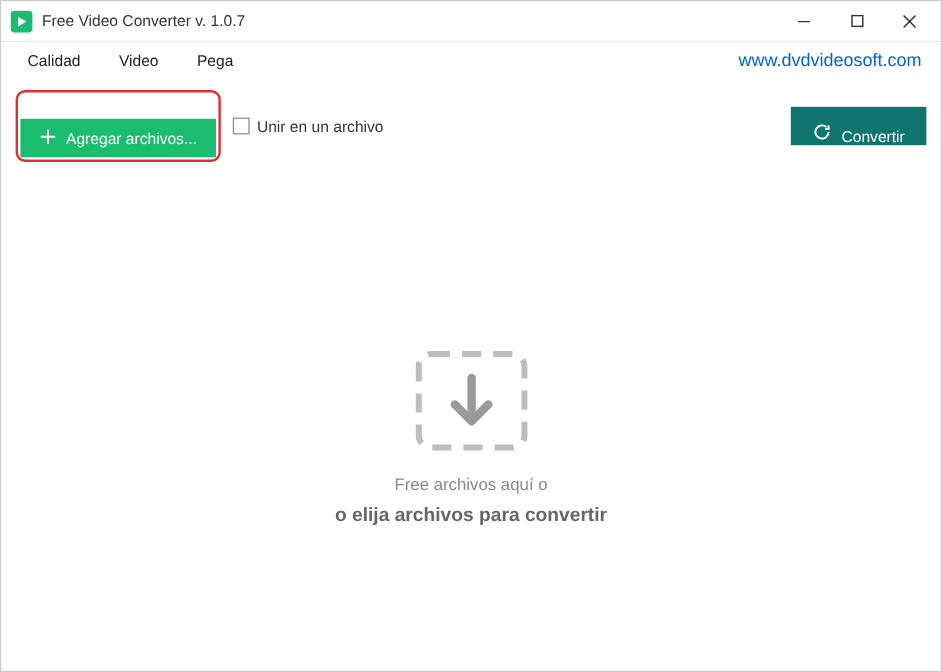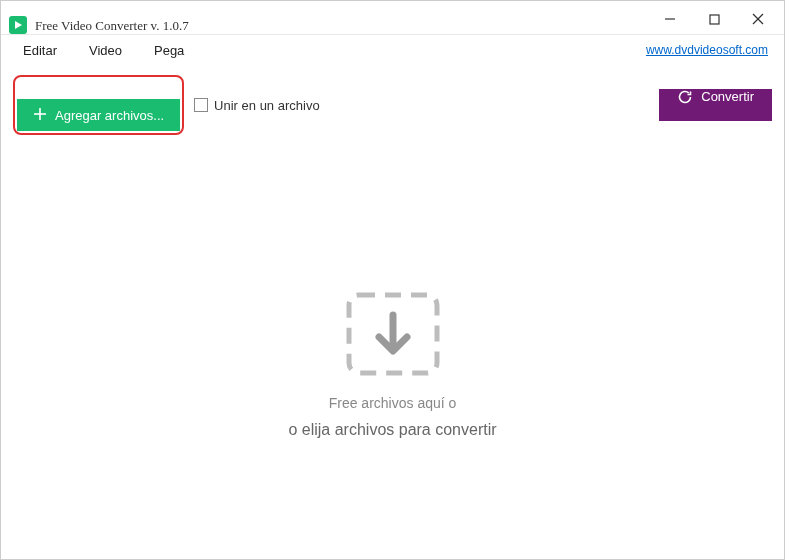--- a/index.html
+++ b/index.html
@@ -1,47 +1,47 @@
 <!DOCTYPE html>
 <html><head>
 <meta charset="utf-8">
 <style>
 * { margin: 0; padding: 0; box-sizing: border-box; }
 body { font-family: "Segoe UI", Tahoma, sans-serif; font-size: 13px; color: #333; background: #fff; width: 785px; height: 560px; border: 1px solid #ccc; overflow: hidden; }
 
-.titlebar { display: flex; align-items: flex-end; height: 34px; padding: 0 4px 0 8px; border-bottom: 1px solid #e8e8e8; font-family: Liberation Serif, serif; }
+.titlebar { display: flex; align-items: center; height: 34px; padding: 0 4px 0 8px; border-bottom: 1px solid #e8e8e8; }
 .titlebar .app-icon { width: 18px; height: 18px; background: #1abc70; border-radius: 3px; display: flex; align-items: center; justify-content: center; margin-right: 8px; }
 .titlebar .title { font-size: 13px; color: #333; }
 .titlebar .win-controls { margin-left: auto; display: flex; }
 .titlebar .win-btn { width: 44px; height: 30px; display: flex; align-items: center; justify-content: center; cursor: pointer; }
 .titlebar .win-btn svg { stroke: #333; }
 
 .menubar { display: flex; align-items: center; height: 30px; padding: 0 12px; }
 .menubar .menu-item { padding: 4px 10px; margin-right: 12px; cursor: pointer; font-size: 13px; color: #222; }
-.menubar .link { margin-left: auto; color: #0066cc; text-decoration: underline; font-size: 12px; cursor: pointer; padding-right: 4px; }
+.menubar .link { margin-left: auto; color: #0066cc; font-size: 15px; cursor: pointer; padding-right: 4px; }
 
 .toolbar { display: flex; align-items: center; padding: 10px 12px; gap: 10px; }
 .highlight-wrap { border: 2px solid #e03030; border-radius: 8px; padding: 2px; display: inline-flex; }
 .btn-add { background: #1abc70; color: #fff; border: none; height: 32px; padding: 0 16px; display: flex; align-items: center; gap: 8px; cursor: pointer; font-size: 13px; margin-top: 20px; }
 .btn-add .plus-icon svg { stroke: #fff; }
 
 .select { position: relative; height: 32px; border: 1px solid #d0d0d0; background: #fff; display: flex; align-items: center; padding: 0 28px 0 10px; cursor: pointer; font-size: 13px; color: #444; min-width: 150px; }
 .select.format { width: 160px; }
 .select.quality { width: 160px; }
 .select .chevron { position: absolute; right: 8px; top: 50%; transform: translateY(-50%); }
 
 .checkbox-wrap { display: flex; align-items: center; gap: 6px; cursor: pointer; font-size: 13px; color: #333; }
 .checkbox-box { width: 14px; height: 14px; border: 1px solid #888; background: #fff; }
 
-.btn-convert { background: #701a75; color: #fff; border: none; height: 32px; padding: 0 18px; display: flex; align-items: flex-start; gap: 8px; cursor: pointer; font-size: 13px; margin-left: auto; }
+.btn-convert { background: #0f766e; color: #fff; border: none; height: 32px; padding: 0 18px; display: flex; align-items: flex-end; gap: 8px; cursor: pointer; font-size: 13px; margin-left: auto; }
 
 .dropzone { height: calc(560px - 34px - 30px - 54px - 2px); display: flex; flex-direction: column; align-items: center; justify-content: center; gap: 10px; }
 .dashed-box { width: 96px; height: 86px; border-radius: 10px; display:flex; align-items:center; justify-content:center; }
 .drop-text1 { color: #888; font-size: 14px; margin-top: 8px; }
-.drop-text2 { color: #666; font-size: 16px; }
+.drop-text2 { color: #666; font-size: 16px; font-weight: bold; }
 
 </style>
 </head>
 <body>
 
 <div class="titlebar">
   <div class="app-icon">
     <svg width="12" height="12" viewBox="0 0 12 12">
         <path d="M3 2 L10 6 L3 10 Z" fill="#fff"></path>
       </svg>
@@ -61,21 +61,21 @@
     <div class="win-btn">
       <svg width="12" height="12" viewBox="0 0 12 12">
           <line x1="1" y1="1" x2="11" y2="11" stroke-width="1.2"></line>
           <line x1="11" y1="1" x2="1" y2="11" stroke-width="1.2"></line>
         </svg>
     </div>
   </div>
 </div>
 
 <div class="menubar">
-  <div class="menu-item">Editar</div>
+  <div class="menu-item">Calidad</div>
   <div class="menu-item">Video</div>
   <div class="menu-item">Pega</div>
   <a class="link">www.dvdvideosoft.com</a>
 </div>
 
 <div class="toolbar">
   <div class="highlight-wrap">
     <button class="btn-add">
       <span class="plus-icon">
         <svg width="14" height="14" viewBox="0 0 14 14">

